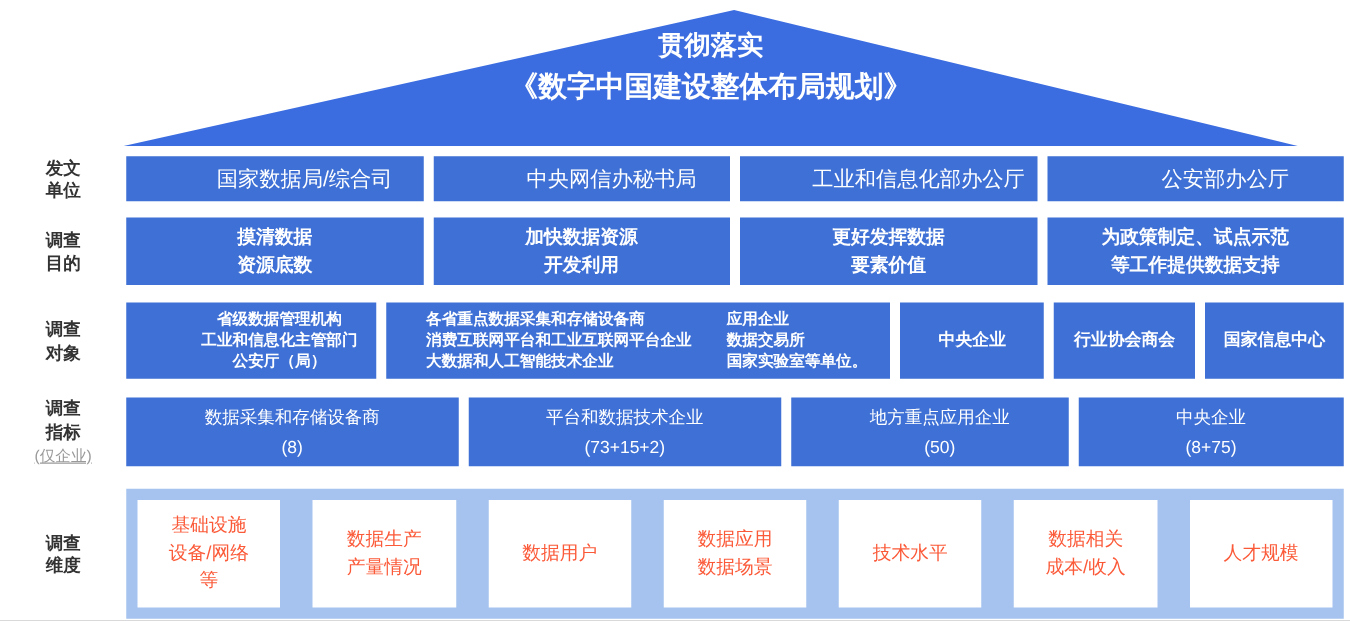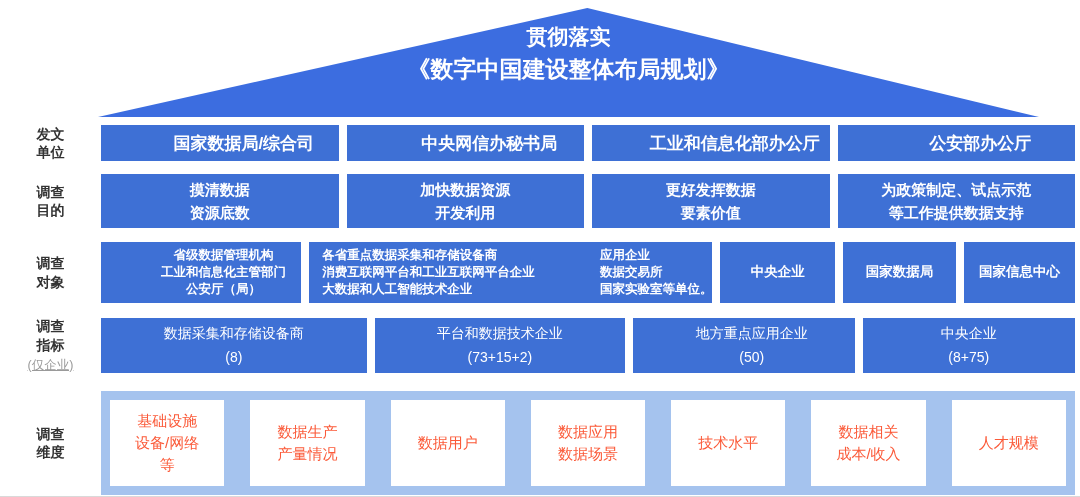--- a/index.html
+++ b/index.html
@@ -33,27 +33,27 @@
     color:#9a9a9a; font-size:12.5px; margin-top:3px;
     text-decoration:underline; white-space:nowrap;
   }
   .content { flex:1; margin-right:5px; display:flex; gap:8px; }
   .bluebox {
     background:#3e70d5; color:#ffffff; display:flex; align-items:center;
     justify-content:center; text-align:center; white-space:pre-line; box-sizing:border-box;
   }
   
   .row1 { top:125px; height:36px; }
-  .row1 .bluebox { flex:1 1 0; font-size:17px; font-weight:bold;padding-left:48px; }
+  .row1 .bluebox { flex:1 1 0; font-size:17px; font-weight:normal;padding-left:48px; }
   .row2 { top:174px; height:54px; }
   .row2 .bluebox { flex:1 1 0; font-size:15px; font-weight:bold; line-height:1.55; }
   .row3 { top:242px; height:61px; }
   .row3 .bluebox { font-size:13.5px; font-weight:bold; line-height:1.35; }
   .row3 .b-gov   { flex:165 1 0; font-size:12.5px;padding-left:45px; }
-  .row3 .b-ent   { flex:415 1 0; font-size:12.5px; justify-content:space-between; text-align:left; padding-left:13px; gap:28px; }
+  .row3 .b-ent   { flex:415 1 0; font-size:12.5px; justify-content:center; text-align:left; padding-left:13px; gap:28px; }
   .row3 .b-cen   { flex:122 1 0; }
   .row3 .b-ass   { flex:120 1 0; }
   .row3 .b-nic   { flex:118 1 0; }
   .split-part { white-space:pre-line; }
   .row4 { top:318px; height:55px; }
   .row4 .bluebox { font-size:14px; font-weight:400; line-height:1.65; }
   .row4 .i1 { flex:265 1 0; }
   .row4 .i2 { flex:250 1 0; }
   .row4 .i3 { flex:205 1 0;padding-left:16px; }
   .row4 .i4 { flex:212 1 0; }
@@ -119,21 +119,21 @@
 公安厅（局）</div>
       <div class="bluebox b-ent">
         <span class="split-part">各省重点数据采集和存储设备商
 消费互联网平台和工业互联网平台企业
 大数据和人工智能技术企业</span>
         <span class="split-part">应用企业
 数据交易所
 国家实验室等单位。</span>
       </div>
       <div class="bluebox b-cen">中央企业</div>
-      <div class="bluebox b-ass">国家数据局</div>
+      <div class="bluebox b-ass">行业协会商会</div>
       <div class="bluebox b-nic">国家信息中心</div>
     </div>
   </div>
 
   <div class="row row4">
     <div class="label-col">
       <div class="row-label">调查
 指标</div>
       <div class="row-sublabel">(仅企业)</div>
     </div>

